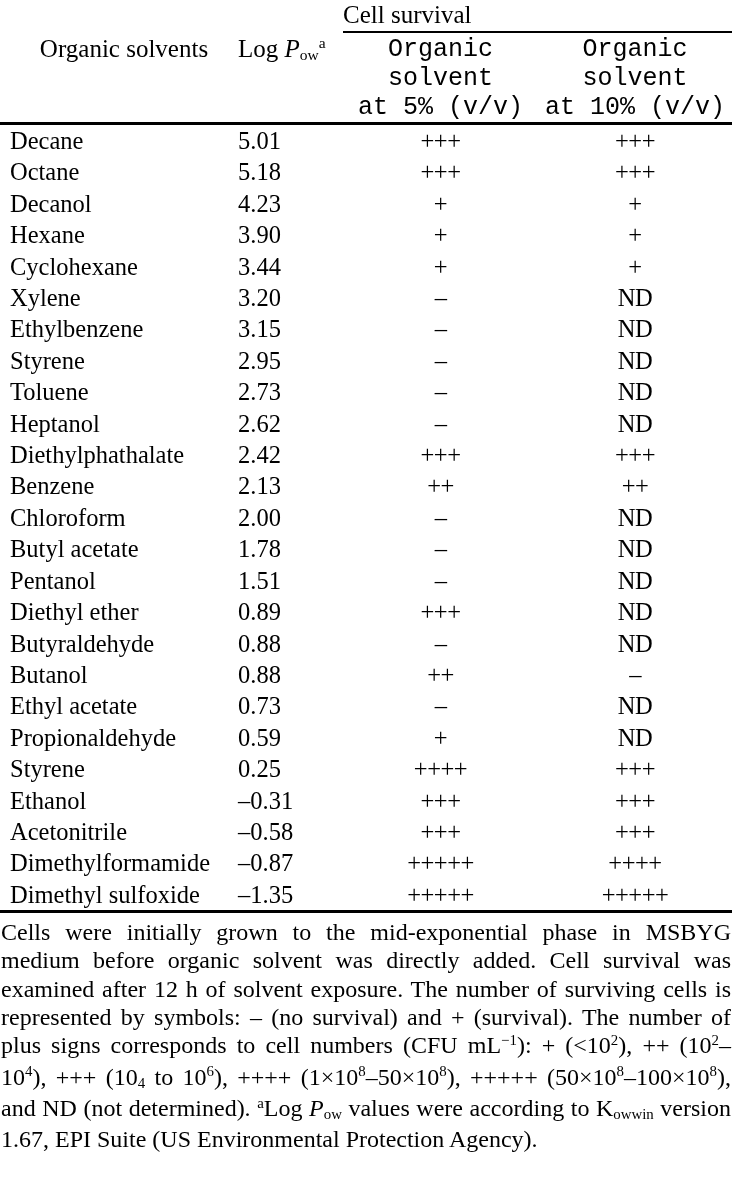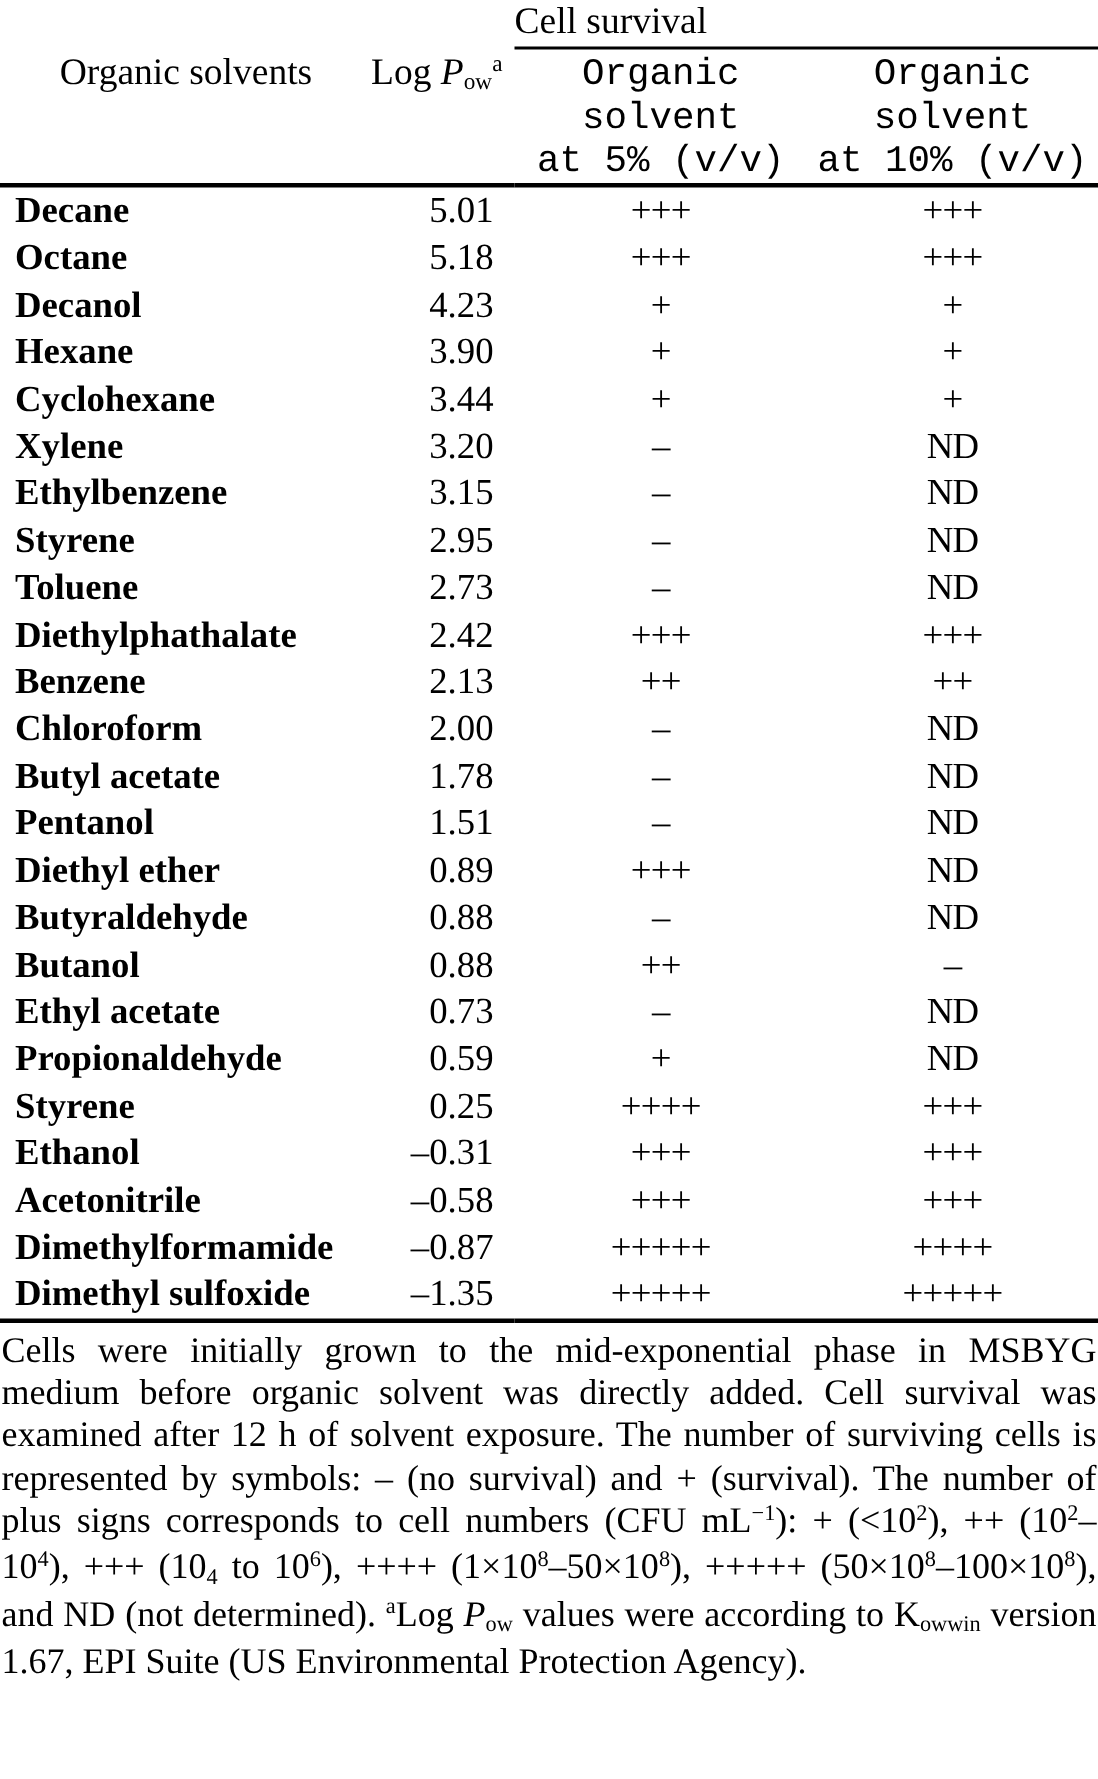--- a/index.html
+++ b/index.html
@@ -13,25 +13,25 @@
     border-collapse: collapse;
     table-layout: fixed;
     width: 732px;
     border-bottom: 3px solid #000;
   }
   th, td { padding: 0; font-weight: normal; }
   tr.r1 th { height: 31px; vertical-align: top; font-size: 25px; line-height: 30px; }
   tr.r1 th.span-h { border-bottom: 2px solid #000; text-align: left; }
   tr.r2 th { height: 61px; vertical-align: top; border-bottom: 3px solid #000; font-size: 25px; line-height: 29px; padding-top: 2px; }
   tr.r2 th.c1 { text-align: center; padding-left: 10px; }
-  tr.r2 th.c2 { text-align: right; padding-right: 8px; white-space: nowrap; }
+  tr.r2 th.c2 { text-align: left; padding-right: 8px; white-space: nowrap; }
   tr.r2 th.c3, tr.r2 th.c4 { text-align: center; font-family: Liberation Mono, monospace; }
   tbody td { font-size: 24.5px; height: 31.4px; line-height: 31.4px; white-space: nowrap; }
-  tbody td.c1 { text-align: left; padding-left: 10px; font-weight: bold; }
-  tbody td.c2 { text-align: right; padding-right: 14px; }
+  tbody td.c1 { text-align: left; padding-left: 10px; }
+  tbody td.c2 { text-align: left; padding-right: 14px; }
   tbody td.c3, tbody td.c4 { text-align: center; letter-spacing: -0.5px; }
   i { font-style: italic; }
   sup.s { font-size: 62%; vertical-align: baseline; position: relative; top: -0.55em; letter-spacing: 0; }
   sub.s { font-size: 62%; vertical-align: baseline; position: relative; top: 0.22em; letter-spacing: 0; }
   p.footnote {
     margin: 5px 0 0 0;
     padding: 0 1px;
     width: 730px;
     font-size: 24px;
     line-height: 28.3px;
@@ -116,20 +116,26 @@
           <td class="c3">–</td>
           <td class="c4">ND</td>
         </tr>
         <tr>
           <td class="c1">Toluene</td>
           <td class="c2">2.73</td>
           <td class="c3">–</td>
           <td class="c4">ND</td>
         </tr>
         <tr>
+          <td class="c1">Heptanol</td>
+          <td class="c2">2.62</td>
+          <td class="c3">–</td>
+          <td class="c4">ND</td>
+        </tr>
+        <tr>
           <td class="c1">Diethylphathalate</td>
           <td class="c2">2.42</td>
           <td class="c3">+++</td>
           <td class="c4">+++</td>
         </tr>
         <tr>
           <td class="c1">Benzene</td>
           <td class="c2">2.13</td>
           <td class="c3">++</td>
           <td class="c4">++</td>

